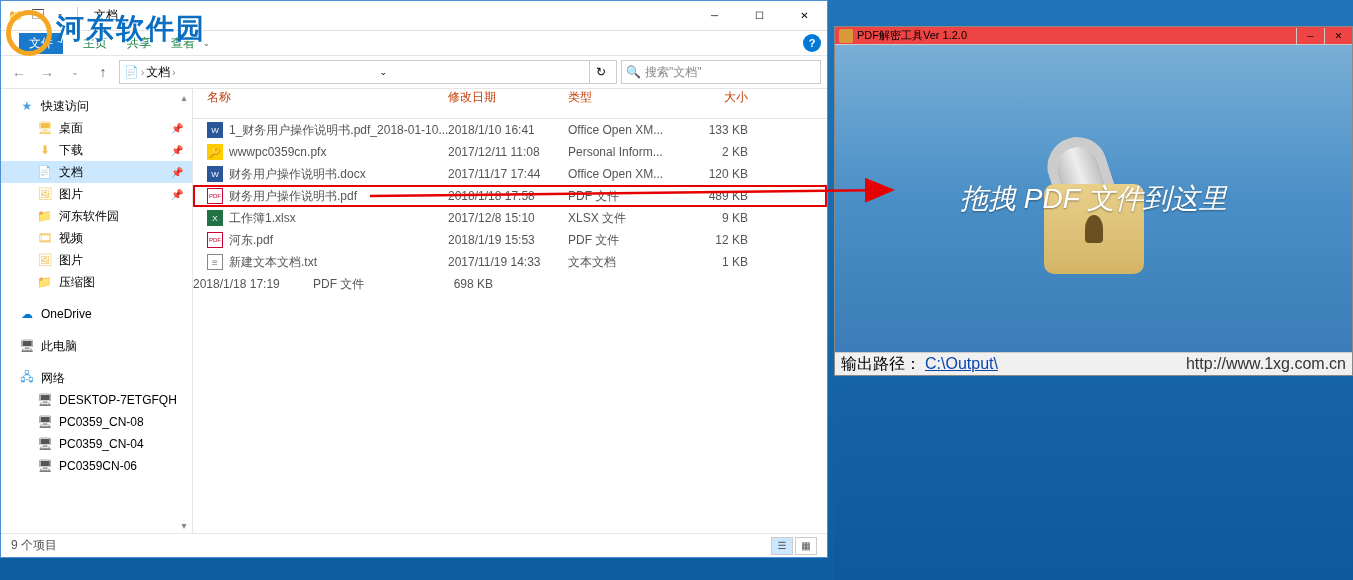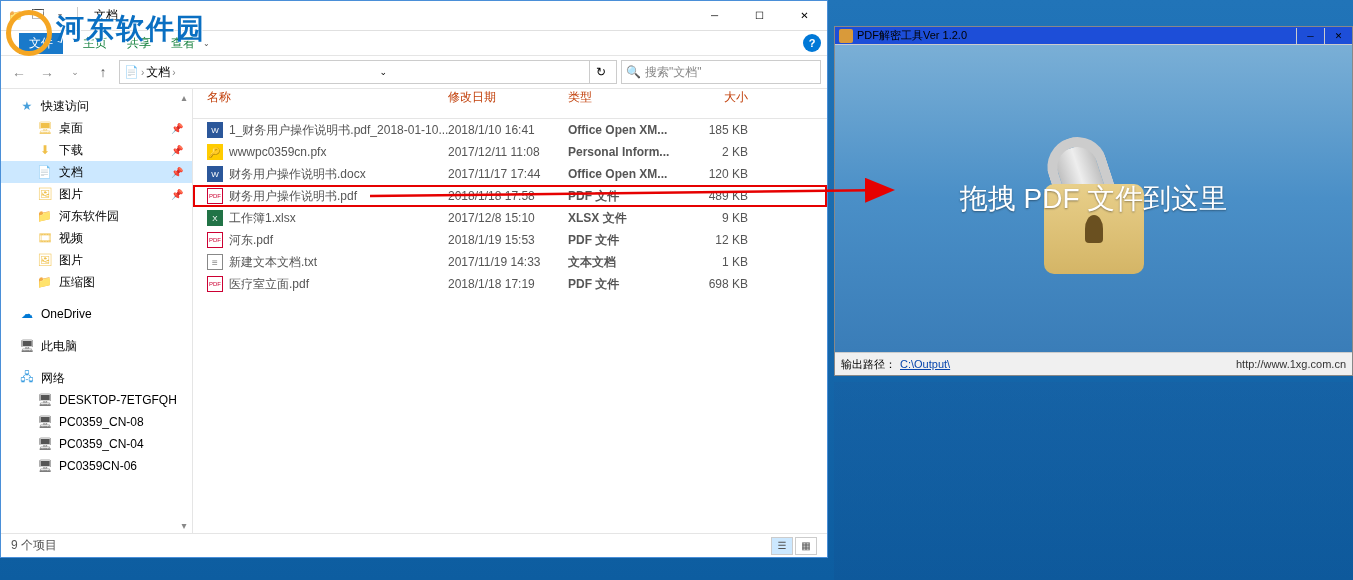--- a/index.html
+++ b/index.html
@@ -49,21 +49,21 @@
 .fl-header { height: 30px; display: flex; align-items: flex-start; border-bottom: 1px solid #e5e5e5; color: #c2410c; }
 .fl-col-name { width: 255px; padding-left: 14px; }
 .fl-col-date { width: 120px; }
 .fl-col-type { width: 120px; }
 .fl-col-size { width: 90px; text-align: right; padding-right: 30px; }
 .fl-rows { flex: 1; }
 .fl-row { height: 22px; display: flex; align-items: center; color: #555; }
 .fl-row.highlight { outline: 2px solid #e60000; outline-offset: -2px; }
 .fl-cell-name { width: 255px; padding-left: 14px; display: flex; align-items: center; gap: 6px; white-space: nowrap; overflow: hidden; }
 .fl-cell-date { width: 120px; }
-.fl-cell-type { width: 120px; white-space: nowrap; overflow: hidden; text-overflow: ellipsis; font-weight: bold; }
+.fl-cell-type { width: 120px; white-space: nowrap; overflow: hidden; text-overflow: ellipsis; }
 .fl-cell-size { width: 90px; text-align: right; padding-right: 30px; }
 .file-icon { width: 16px; height: 16px; display: inline-flex; align-items: center; justify-content: center; font-size: 10px; flex-shrink: 0; }
 .ico-pdf { background: #fff; border: 1px solid #c03; color: #c03; font-size: 6px; }
 .ico-doc { background: #2b579a; color: #fff; font-size: 8px; }
 .ico-xls { background: #217346; color: #fff; font-size: 8px; }
 .ico-txt { background: #fff; border: 1px solid #888; color: #888; }
 .ico-wps { background: #fff; border: 1px solid #d24726; color: #d24726; font-size: 7px; }
 .ico-cert { background: #fc0; }
 
 .statusbar { height: 24px; border-top: 1px solid #e5e5e5; display: flex; align-items: center; padding: 0 10px; font-size: 12px; color: #555; }
@@ -72,32 +72,32 @@
 .view-btn.active { background: #cce8ff; }
 
 
 .watermark { position: absolute; left: 0; top: 0; z-index: 100; pointer-events: none; font-family: Arial, sans-serif; }
 .wm-main { font-size: 28px; font-weight: bold; color: #0a6fc2; letter-spacing: 2px; padding-left: 56px; padding-top: 10px; text-shadow: 1px 1px 0 #fff; }
 .wm-sub { font-size: 15px; font-weight: bold; color: #2a8a2a; padding-left: 68px; margin-top: -4px; }
 .wm-circle { position: absolute; left: 6px; top: 10px; width: 46px; height: 46px; border: 5px solid #f5a623; border-radius: 50%; }
 
 
 .pdfwin { position: absolute; right: 0; top: 26px; width: 519px; height: 350px; background: #fff; border: 1px solid #888; display: flex; flex-direction: column; }
-.pdf-title { height: 18px; background: #1d4ed8; display: flex; align-items: center; font-size: 11px; padding-left: 4px; border-bottom: 1px solid #ccc; }
+.pdf-title { height: 18px; background: #ef4444; display: flex; align-items: center; font-size: 11px; padding-left: 4px; border-bottom: 1px solid #ccc; }
 .pdf-title-icon { width: 14px; height: 14px; background: #d99a3a; margin-right: 4px; border-radius: 2px; }
 .pdf-win-ctrls { margin-left: auto; display: flex; }
 .pdf-win-btn { width: 28px; height: 16px; display: flex; align-items: center; justify-content: center; font-size: 9px; border-left: 1px solid #ccc; }
 .pdf-drop { flex: 1; background: linear-gradient(180deg, #7aafd6 0%, #4a8fc7 50%, #3a7db8 100%); display: flex; flex-direction: column; align-items: center; justify-content: center; position: relative; }
 .padlock { width: 120px; height: 150px; position: relative; }
 .padlock-shackle { position: absolute; top: 0; left: 30px; width: 60px; height: 70px; border: 10px solid #ccc; border-bottom: none; border-radius: 30px 30px 0 0; background: linear-gradient(90deg,#aaa,#eee,#aaa) border-box; }
 .padlock-shackle.open { transform: rotate(-18deg) translateX(-6px); transform-origin: bottom right; }
 .padlock-body { position: absolute; bottom: 0; left: 10px; width: 100px; height: 90px; background: linear-gradient(180deg, #e8cf8a 0%, #d4b566 100%); border-radius: 10px; display: flex; align-items: center; justify-content: center; }
 .padlock-hole { width: 18px; height: 28px; background: #6a5020; border-radius: 50% 50% 4px 4px; }
-.pdf-drop-text { position: absolute; color: #fff; font-size: 28px; font-weight: normal; text-shadow: 0 1px 2px rgba(0,0,0,0.4); }
-.pdf-status { height: 20px; background: #f0f0f0; display: flex; align-items: center; font-size: 11px; padding: 11px 6px; border-top: 1px solid #ccc; }
+.pdf-drop-text { position: absolute; color: #fff; font-size: 28px; font-weight: normal; text-shadow: 0 1px 2px rgba(0,0,0,0.4); font-style: italic; }
+.pdf-status { height: 20px; background: #f0f0f0; display: flex; align-items: center; font-size: 16px; padding: 11px 6px; border-top: 1px solid #ccc; }
 .pdf-link { color: #0645ad; text-decoration: underline; margin-left: 4px; }
 .pdf-url { margin-left: auto; color: #333; }
 
 
 .arrow-svg { position: absolute; left: 370px; top: 160px; z-index: 50; pointer-events: none; }
 
 
 .taskbar-shadow { position: absolute; left: 834px; right: 0; top: 382px; height: 198px; background: linear-gradient(180deg, rgba(26,93,160,0.3), rgba(16,80,145,0.3)); }
 </style>
 </head>
@@ -243,21 +243,21 @@
         <div class="fl-col-size">大小</div>
       </div>
       <div class="fl-rows" id="file-rows">
           <div class="fl-row">
             <div class="fl-cell-name">
               <span class="file-icon ico-doc">W</span>
               <span>1_财务用户操作说明书.pdf_2018-01-10...</span>
             </div>
             <div class="fl-cell-date">2018/1/10 16:41</div>
             <div class="fl-cell-type">Office Open XM...</div>
-            <div class="fl-cell-size">185 KB</div>
+            <div class="fl-cell-size">133 KB</div>
           </div>
           <div class="fl-row">
             <div class="fl-cell-name">
               <span class="file-icon ico-cert">🔑</span>
               <span>wwwpc0359cn.pfx</span>
             </div>
             <div class="fl-cell-date">2017/12/11 11:08</div>
             <div class="fl-cell-type">Personal Inform...</div>
             <div class="fl-cell-size">2 KB</div>
           </div>
@@ -300,24 +300,20 @@
           <div class="fl-row">
             <div class="fl-cell-name">
               <span class="file-icon ico-txt">≡</span>
               <span>新建文本文档.txt</span>
             </div>
             <div class="fl-cell-date">2017/11/19 14:33</div>
             <div class="fl-cell-type">文本文档</div>
             <div class="fl-cell-size">1 KB</div>
           </div>
           <div class="fl-row">
-            <div class="fl-cell-name">
-              <span class="file-icon ico-pdf">PDF</span>
-              <span>医疗室立面.pdf</span>
-            </div>
             <div class="fl-cell-date">2018/1/18 17:19</div>
             <div class="fl-cell-type">PDF 文件</div>
             <div class="fl-cell-size">698 KB</div>
           </div>
         </div>
     </div>
   </div>
 
   <div class="statusbar">
     <span>9 个项目</span>

